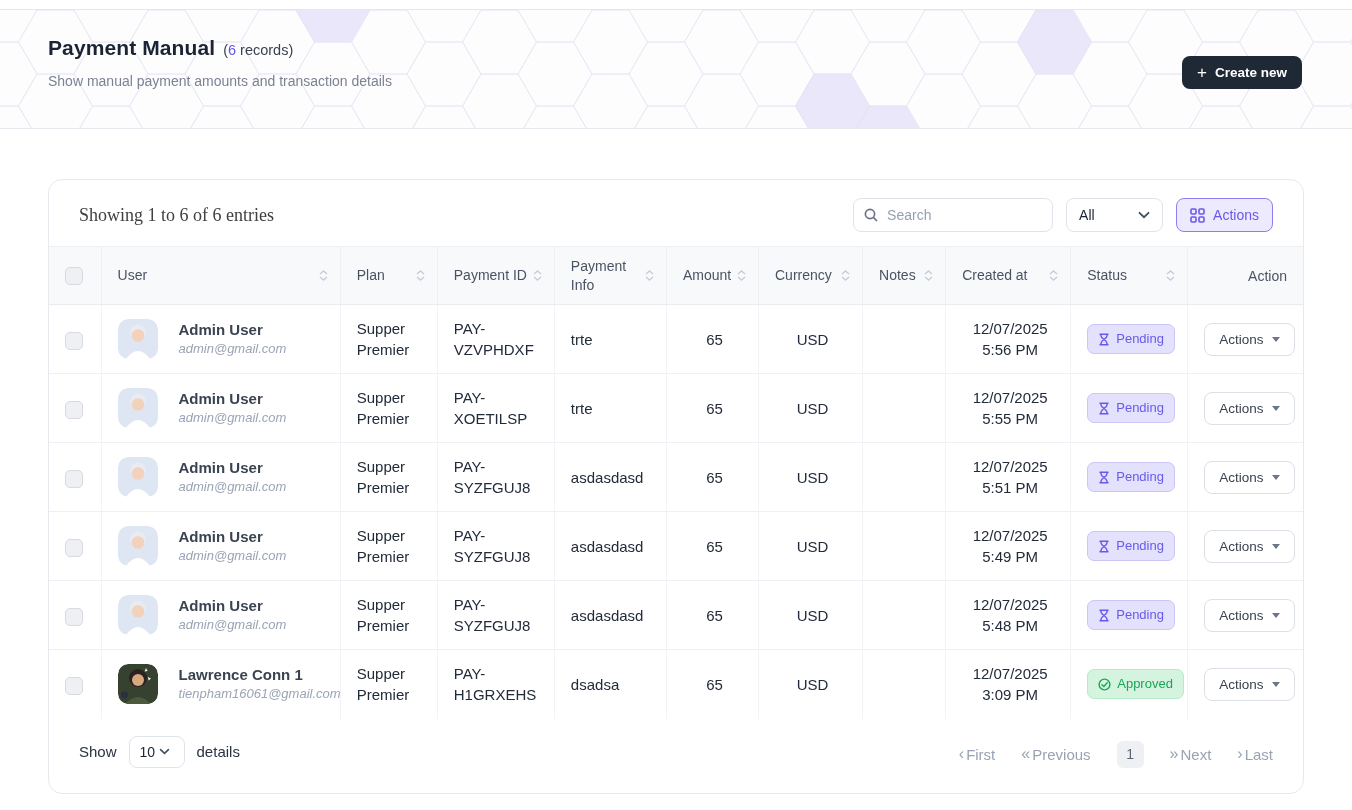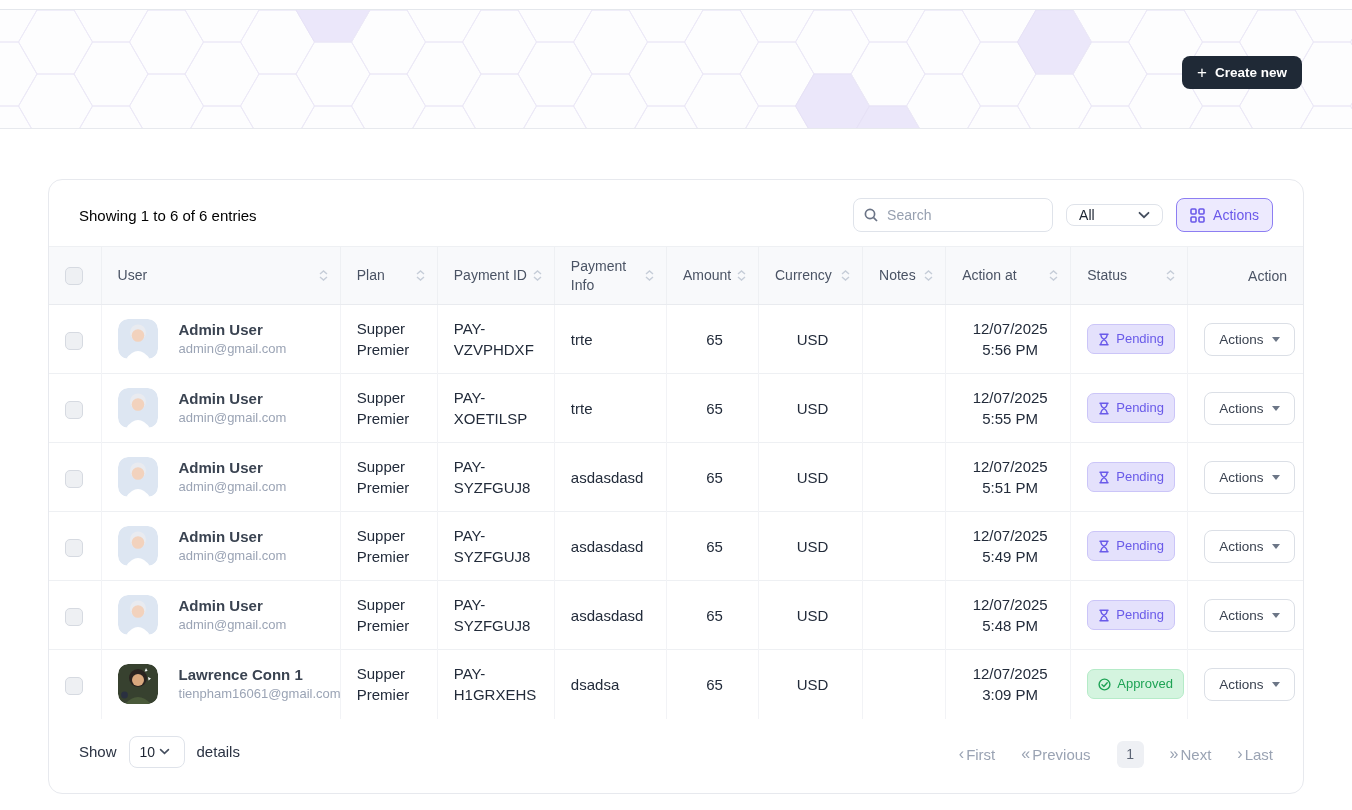--- a/index.html
+++ b/index.html
@@ -23,32 +23,32 @@
     display:flex; align-items:center; gap:8px; height:33px; padding:0 15px;
     background:#1f2936; color:#fff; border:none; border-radius:8px;
     font-size:13.5px; font-weight:600; cursor:pointer; font-family:inherit;
   }
   .create-btn .plus { font-size:17px; font-weight:400; line-height:1; }
 
   
   .main { padding:50px 48px 0 48px; }
   .card { background:#fff; border:1px solid #e7e9ee; border-radius:14px; overflow:hidden; }
   .card-toolbar { display:flex; align-items:center; padding:18px 30px 14px 30px; }
-  .showing { font-size:15px; color:#000000; }
+  .showing { font-size:18px; color:#404040;font-family:Liberation Serif, serif; }
   .toolbar-right { margin-left:auto; display:flex; align-items:center; gap:13px; }
   .search-wrap { position:relative;border-radius:11px; }
   .search-wrap input {
     width:200px; height:34px; border:1px solid #dfe3ea; border-radius:8px;
     padding:0 10px 0 33px; font-size:14px; color:#1c2432; outline:none;
     font-family:inherit; background:#fff;
   }
   .search-wrap input::placeholder { color:#97a0b0; }
   .search-wrap .search-ic { position:absolute; left:10px; top:9px; }
   .filter-select {
-    width:97px; height:22px; border:1px solid #dfe3ea; border-radius:8px;
+    width:97px; height:34px; border:1px solid #dfe3ea; border-radius:8px;
     display:flex; align-items:center; justify-content:space-between;
     padding:0 12px; font-size:14px; color:#1c2432; background:#fff; cursor:pointer;
   }
   .actions-top {
     height:34px; display:flex; align-items:center; gap:8px; padding:0 13px;
     background:#edeafe; border:1px solid #8d7ef2; border-radius:8px;
     color:#6a58ea; font-size:14px; font-weight:500; cursor:pointer; font-family:inherit;
   }
 
   
@@ -68,21 +68,21 @@
   }
   tbody td:last-child { border-right:none; }
   td.c, th.c { text-align:center; }
   .checkbox {
     width:18px; height:18px; border-radius:5px; background:#eef0f3;
     border:1px solid #d6dae1; cursor:pointer; display:inline-block; vertical-align:middle;
   }
   .user-cell { display:flex; align-items:center; gap:21px; }
   .avatar { width:40px; height:40px; border-radius:10px; overflow:hidden; flex:0 0 40px; }
   .uname { font-size:15px; font-weight:600; color:#3a4351; line-height:1.25; }
-  .uemail { font-size:13px; color:#9ba4b5; line-height:1.35; }
+  .uemail { font-size:13px; color:#9ba4b5; line-height:1.35;font-style:italic; }
   .date-line, .time-line { display:block; }
   .badge {
     display:inline-flex; align-items:center; gap:6px; padding:5px 10px;
     border-radius:7px; font-size:13px; font-weight:500; white-space:nowrap;
   }
   .badge-pending { background:#e4e1fc; border:1px solid #cbc5f8; color:#695ae9; }
   .badge-approved { background:#d4f4df; border:1px solid #b5ebc8; color:#1ea355; }
   .row-actions {
     display:inline-flex; align-items:center; gap:8px; padding:8px 14px;
     background:#fff; border:1px solid #dbdfe6; border-radius:8px;
@@ -217,20 +217,27 @@
       <polygon points="1239.5,160 1258,128 1295,128 1313.5,160 1295,192 1258,192" fill="#ebe7fa" stroke="#e6e1f6" stroke-width="1"></polygon>
       <polygon points="1295,-64 1313.5,-96 1350.5,-96 1369,-64 1350.5,-32 1313.5,-32" fill="none" stroke="#ece9f7" stroke-width="1"></polygon>
       <polygon points="1295,0 1313.5,-32 1350.5,-32 1369,0 1350.5,32 1313.5,32" fill="none" stroke="#ece9f7" stroke-width="1"></polygon>
       <polygon points="1295,64 1313.5,32 1350.5,32 1369,64 1350.5,96 1313.5,96" fill="none" stroke="#ece9f7" stroke-width="1"></polygon>
       <polygon points="1295,128 1313.5,96 1350.5,96 1369,128 1350.5,160 1313.5,160" fill="none" stroke="#ece9f7" stroke-width="1"></polygon>
       <polygon points="1350.5,-32 1369,-64 1406,-64 1424.5,-32 1406,0 1369,0" fill="none" stroke="#ece9f7" stroke-width="1"></polygon>
       <polygon points="1350.5,32 1369,0 1406,0 1424.5,32 1406,64 1369,64" fill="none" stroke="#ece9f7" stroke-width="1"></polygon>
       <polygon points="1350.5,96 1369,64 1406,64 1424.5,96 1406,128 1369,128" fill="none" stroke="#ece9f7" stroke-width="1"></polygon>
       <polygon points="1350.5,160 1369,128 1406,128 1424.5,160 1406,192 1369,192" fill="none" stroke="#ece9f7" stroke-width="1"></polygon>
     </svg>
+  <div class="hero-inner">
+    <div class="title-row">
+      <span class="page-title">Payment Manual</span>
+      <span class="records"><span>(</span><b>6</b><span> records)</span></span>
+    </div>
+    <div class="subtitle">Show manual payment amounts and transaction details</div>
+  </div>
   <button class="create-btn">
     <span class="plus">+</span>
     <span>Create new</span>
   </button>
 </div>
 
 <div class="main">
   <div class="card">
 
     <div class="card-toolbar">
@@ -364,21 +371,21 @@
                     <path d="M1 4 L4.5 1 L8 4"></path>
                   </svg>
                   <svg width="9" height="5" viewBox="0 0 9 5" fill="none" stroke="#c6cdd8" stroke-width="1.4">
                     <path d="M1 1 L4.5 4 L8 1"></path>
                   </svg>
                 </span>
               </span>
             </th>
           <th>
               <span class="hd">
-                <span>Action at</span>
+                <span>Created at</span>
                 <span class="sort">
                   <svg width="9" height="5" viewBox="0 0 9 5" fill="none" stroke="#c6cdd8" stroke-width="1.4">
                     <path d="M1 4 L4.5 1 L8 4"></path>
                   </svg>
                   <svg width="9" height="5" viewBox="0 0 9 5" fill="none" stroke="#c6cdd8" stroke-width="1.4">
                     <path d="M1 1 L4.5 4 L8 1"></path>
                   </svg>
                 </span>
               </span>
             </th>

